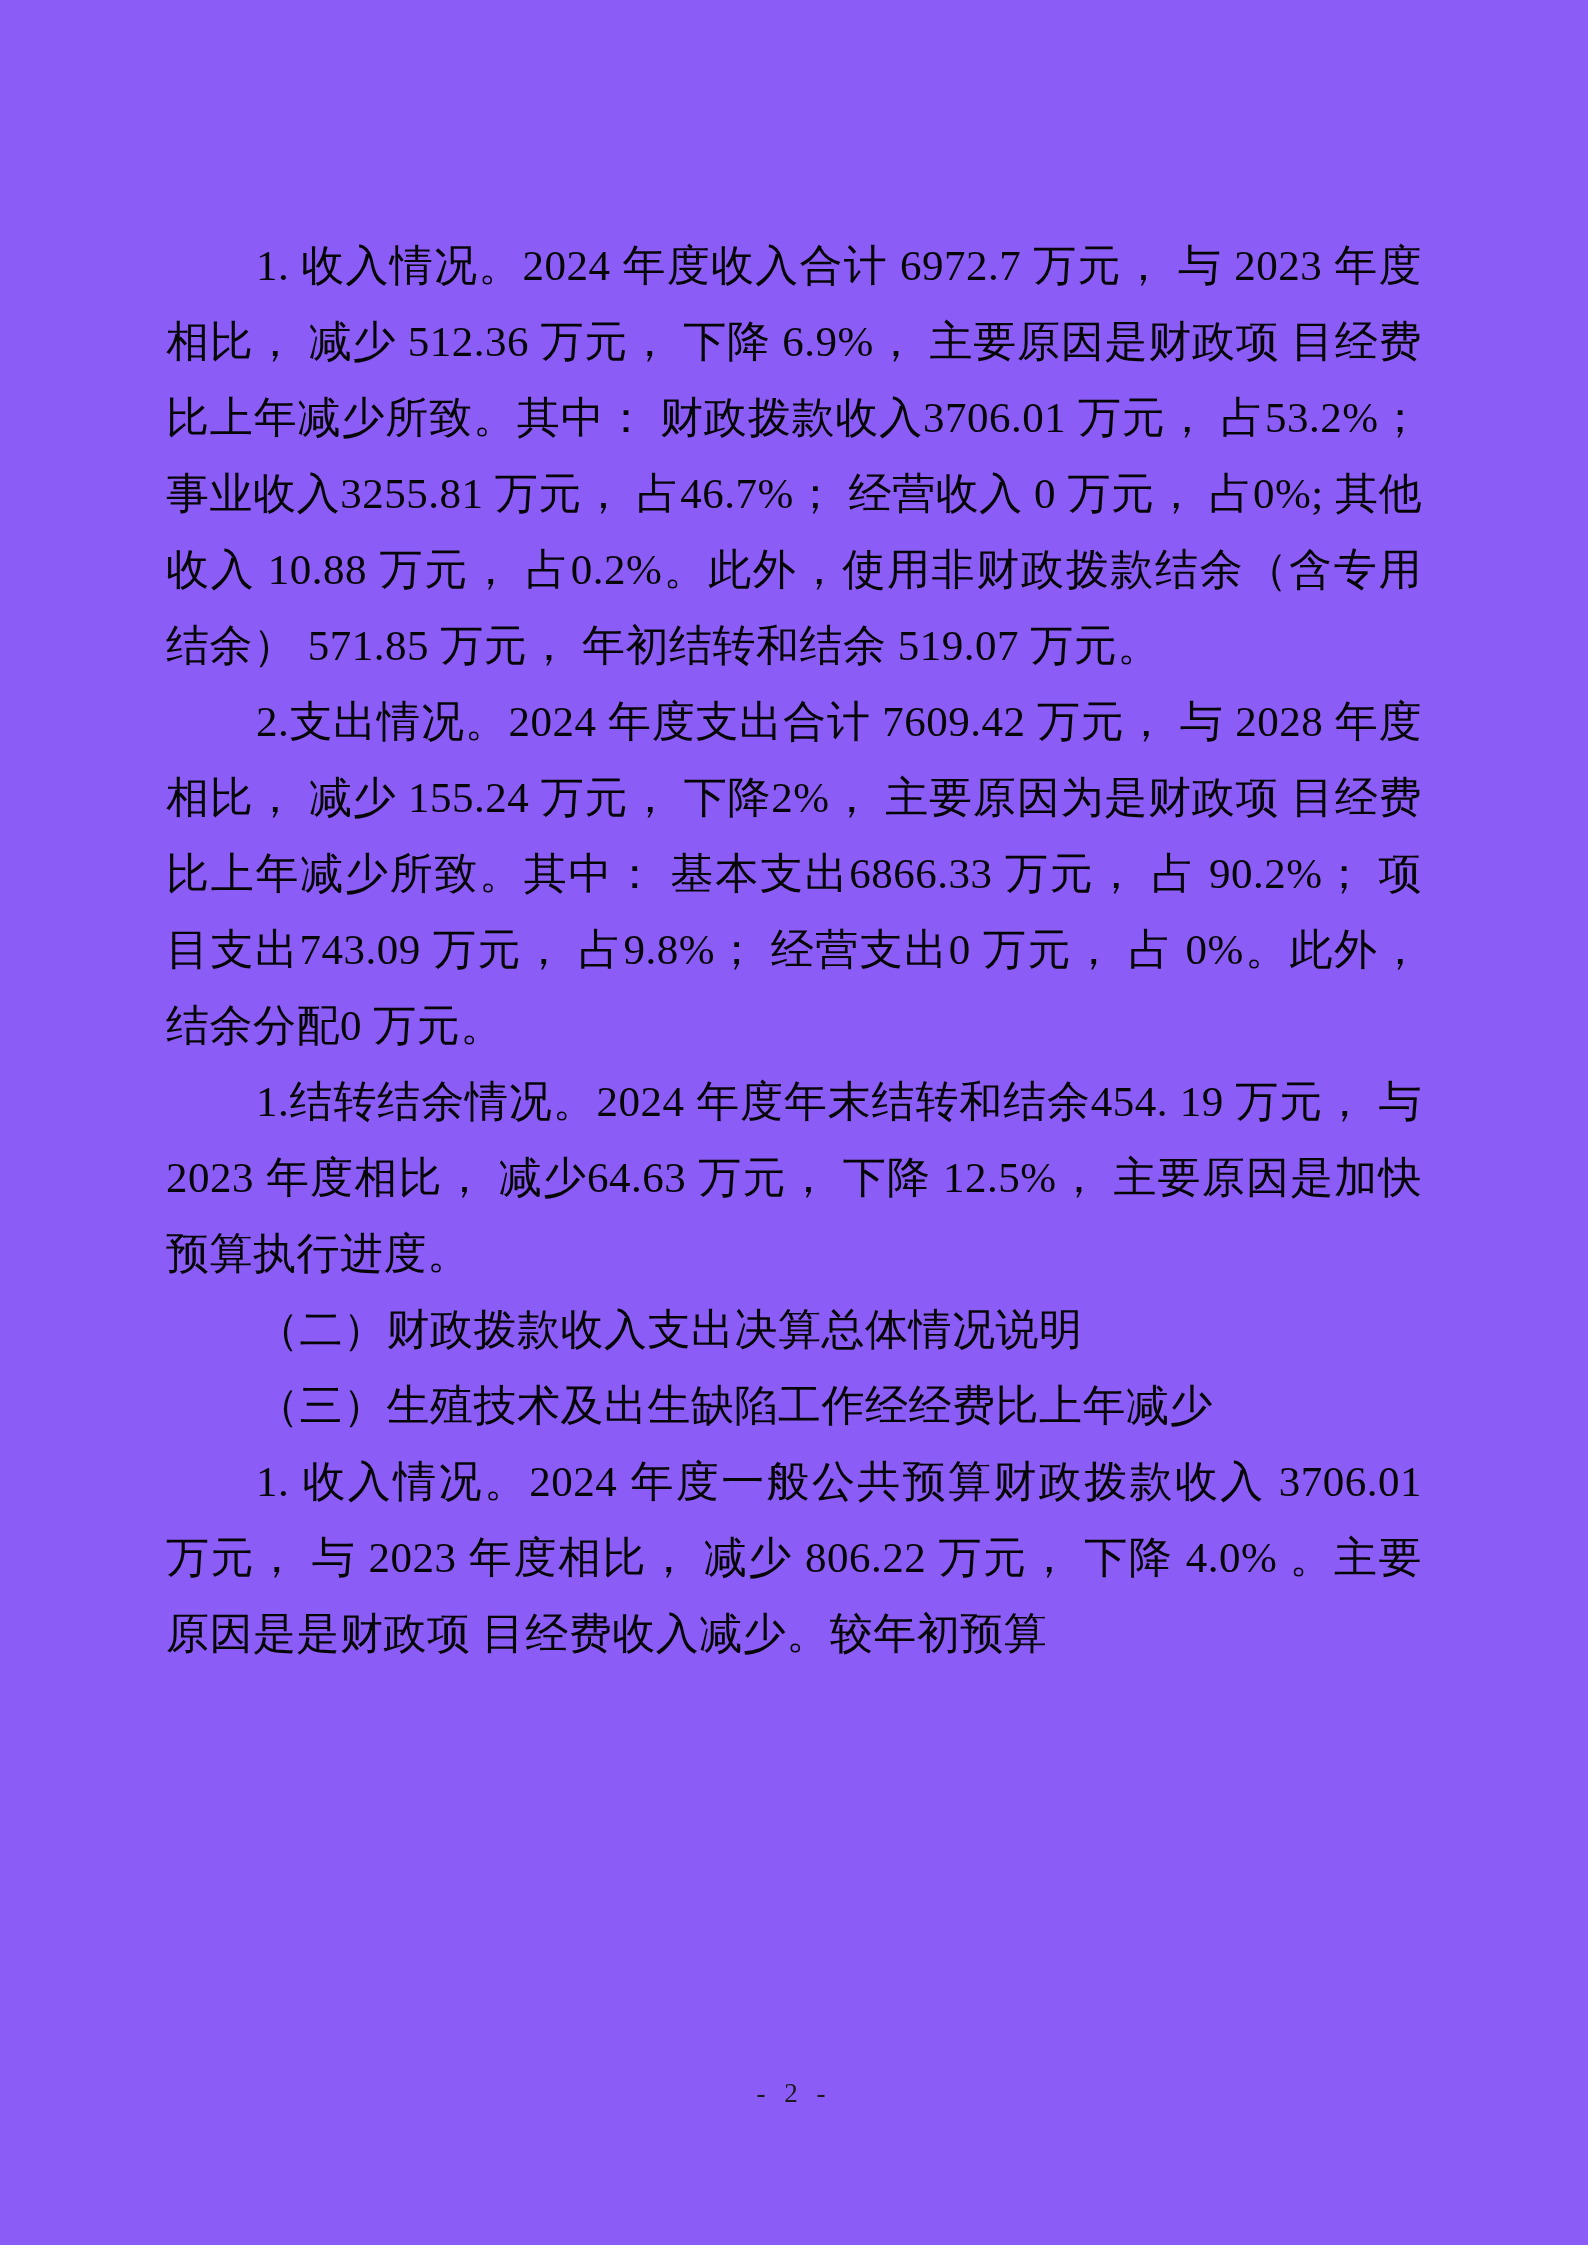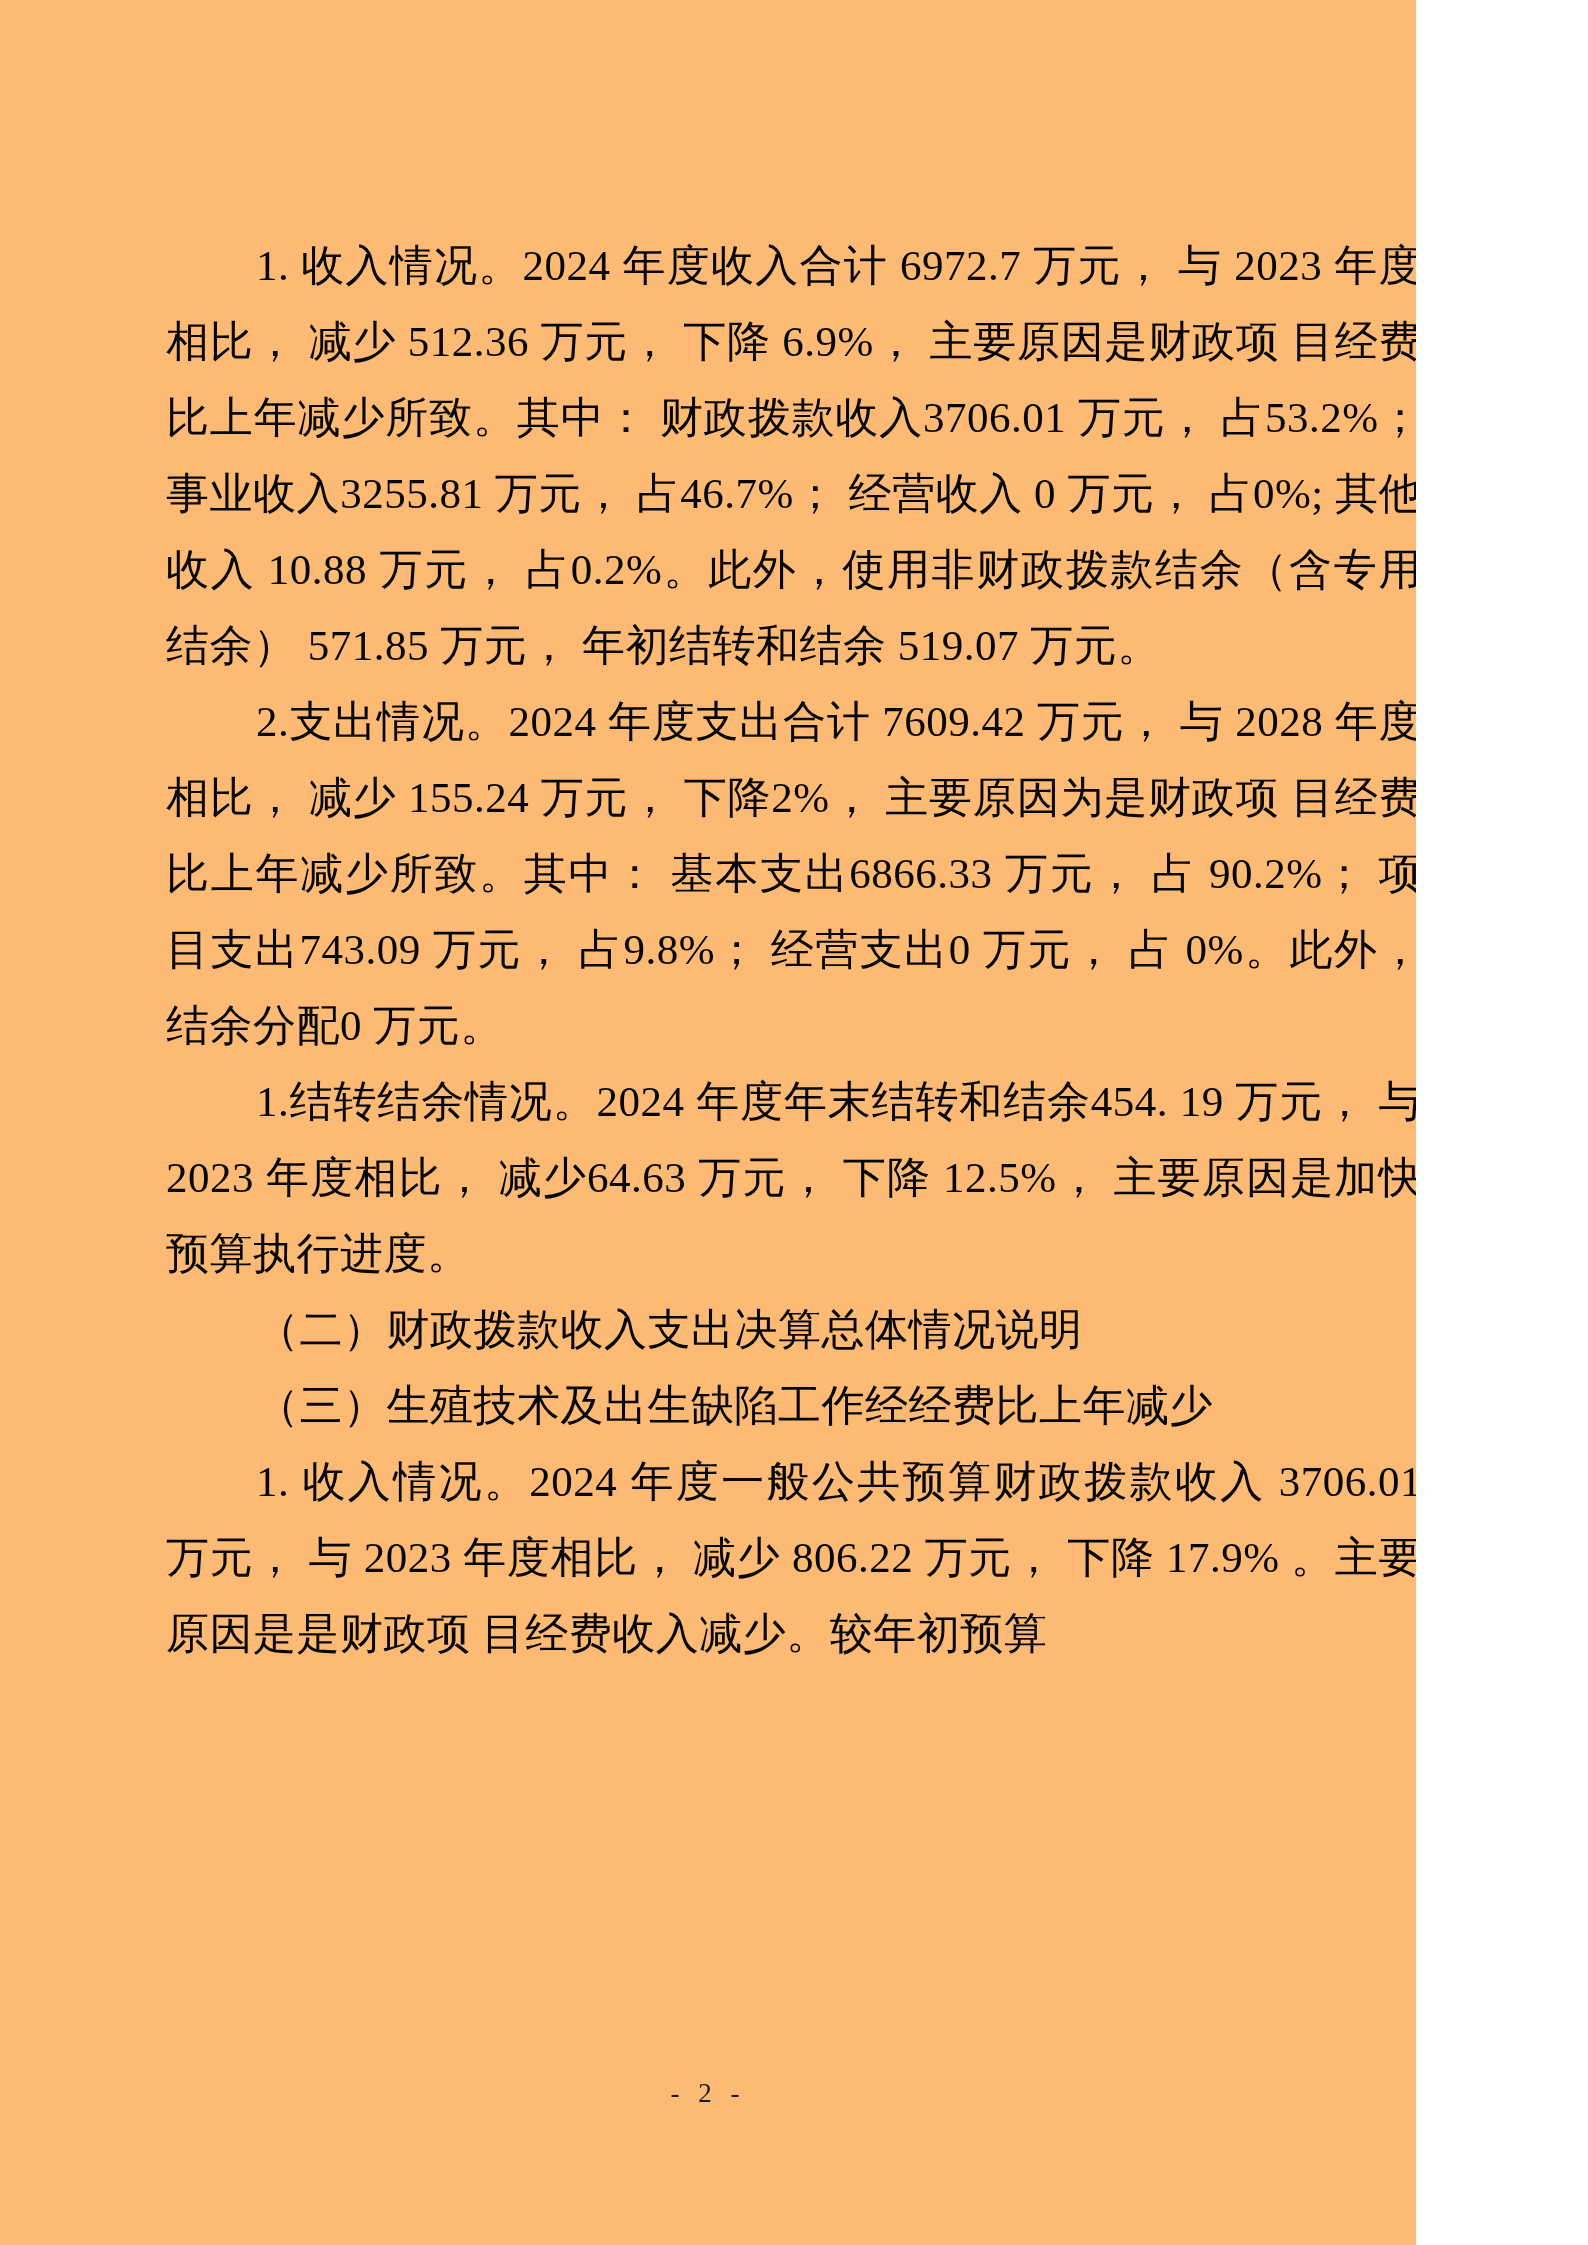--- a/index.html
+++ b/index.html
@@ -2,23 +2,23 @@
 <html><head>
 <meta charset="utf-8">
 <style>
   html, body {
     margin: 0;
     padding: 0;
     background: #ffffff;
   }
   .page {
     position: relative;
-    width: 1416px;
+    width: 1588px;
     height: 2245px;
-    background: #fdba74;
+    background: #8b5cf6;
     overflow: hidden;
     font-family: "Liberation Serif", "DejaVu Serif", serif;
     color: #060606;
   }
   .content {
     position: absolute;
     left: 166px;
     top: 228px;
     width: 1256px;
   }
@@ -46,17 +46,17 @@
 </head>
 <body>
 
 <div class="page">
   <div class="content">
     <p class="para">1. 收入情况。2024 年度收入合计 6972.7 万元， 与 2023 年度相比， 减少 512.36 万元， 下降 6.9%， 主要原因是财政项 目经费比上年减少所致。其中： 财政拨款收入3706.01 万元， 占53.2%； 事业收入3255.81 万元， 占46.7%； 经营收入 0 万元， 占0%; 其他收入 10.88 万元， 占0.2%。此外，使用非财政拨款结余（含专用结余） 571.85 万元， 年初结转和结余 519.07 万元。</p>
     <p class="para">2.支出情况。2024 年度支出合计 7609.42 万元， 与 2028 年度相比， 减少 155.24 万元， 下降2%， 主要原因为是财政项 目经费比上年减少所致。其中： 基本支出6866.33 万元， 占 90.2%； 项 目支出743.09 万元， 占9.8%； 经营支出0 万元， 占 0%。此外， 结余分配0 万元。</p>
     <p class="para">1.结转结余情况。2024 年度年末结转和结余454. 19 万元， 与 2023 年度相比， 减少64.63 万元， 下降 12.5%， 主要原因是加快预算执行进度。</p>
     <p class="para">（二）财政拨款收入支出决算总体情况说明</p>
     <p class="para">（三）生殖技术及出生缺陷工作经经费比上年减少</p>
-    <p class="para">1. 收入情况。2024 年度一般公共预算财政拨款收入 3706.01 万元， 与 2023 年度相比， 减少 806.22 万元， 下降 17.9% 。主要原因是是财政项 目经费收入减少。较年初预算</p>
+    <p class="para">1. 收入情况。2024 年度一般公共预算财政拨款收入 3706.01 万元， 与 2023 年度相比， 减少 806.22 万元， 下降 4.0% 。主要原因是是财政项 目经费收入减少。较年初预算</p>
   </div>
 
   <div class="footer">- 2 -</div>
 </div>
 
 </body></html>

